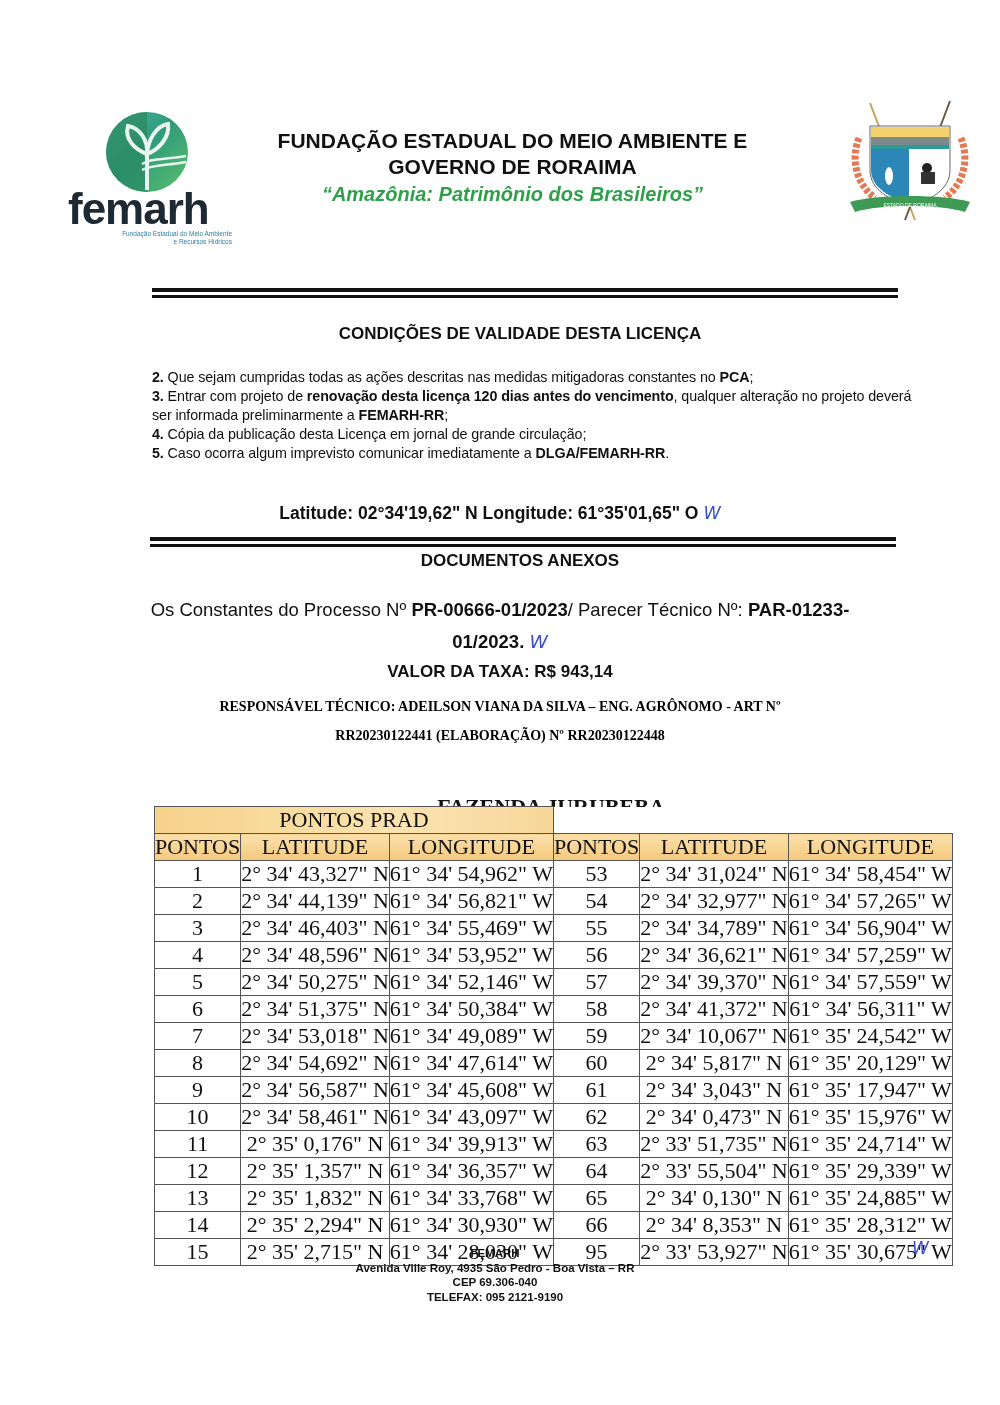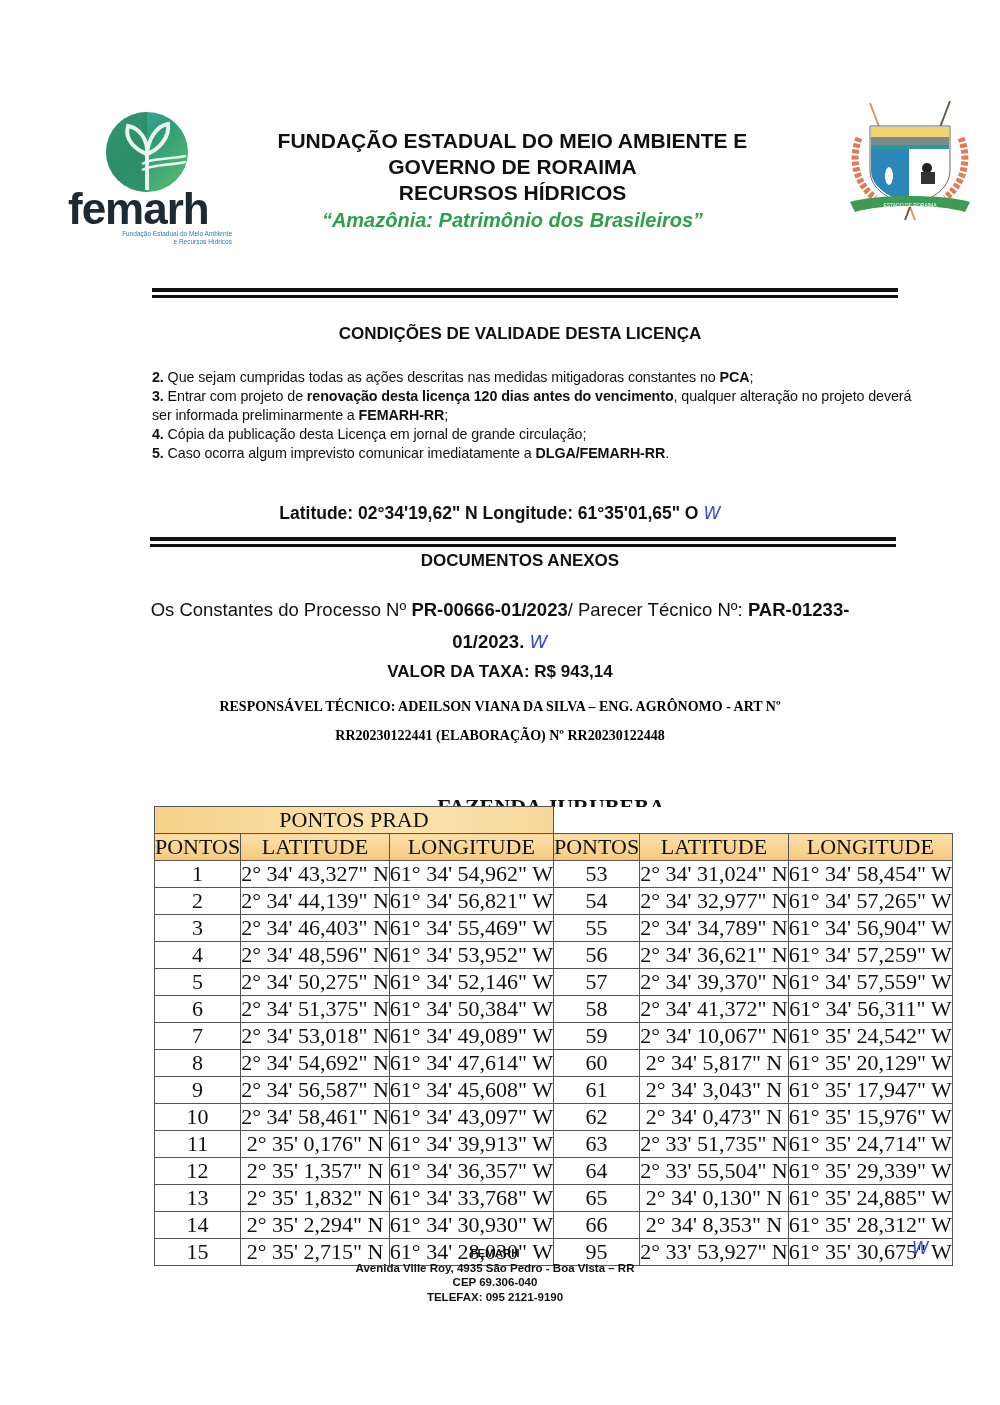--- a/index.html
+++ b/index.html
@@ -75,21 +75,20 @@
   <div class="logo-word">femarh</div>
   <div class="logo-sub">
     <div>Fundação Estadual do Meio Ambiente</div>
     <div>e Recursos Hídricos</div>
   </div>
 </div>
 
 <div class="header-text">
   <div class="h1">FUNDAÇÃO ESTADUAL DO MEIO AMBIENTE E</div>
   <div class="h1">GOVERNO DE RORAIMA</div>
-  <div class="h1">RECURSOS HÍDRICOS</div>
   <div class="slogan">“Amazônia: Patrimônio dos Brasileiros”</div>
 </div>
 
 <div class="crest">
   <svg width="130" height="125" viewBox="0 0 130 125">
 
     <line x1="25" y1="5" x2="70" y2="122" stroke="#c9a060" stroke-width="2"></line>
     <line x1="105" y1="3" x2="60" y2="122" stroke="#6a5a48" stroke-width="2"></line>
 
     <path d="M14 40 C6 60 10 85 30 100" stroke="#e37a55" stroke-width="7" fill="none" stroke-dasharray="4 2"></path>

